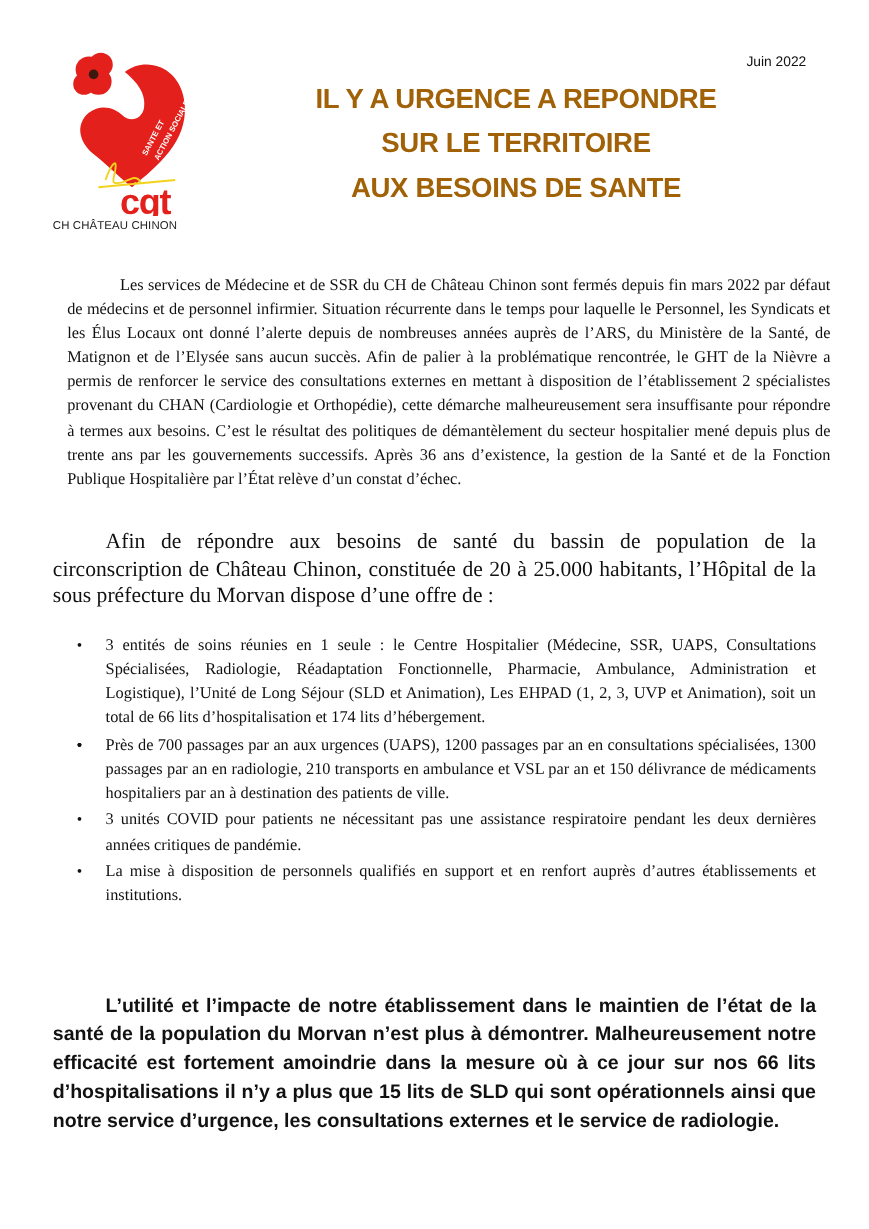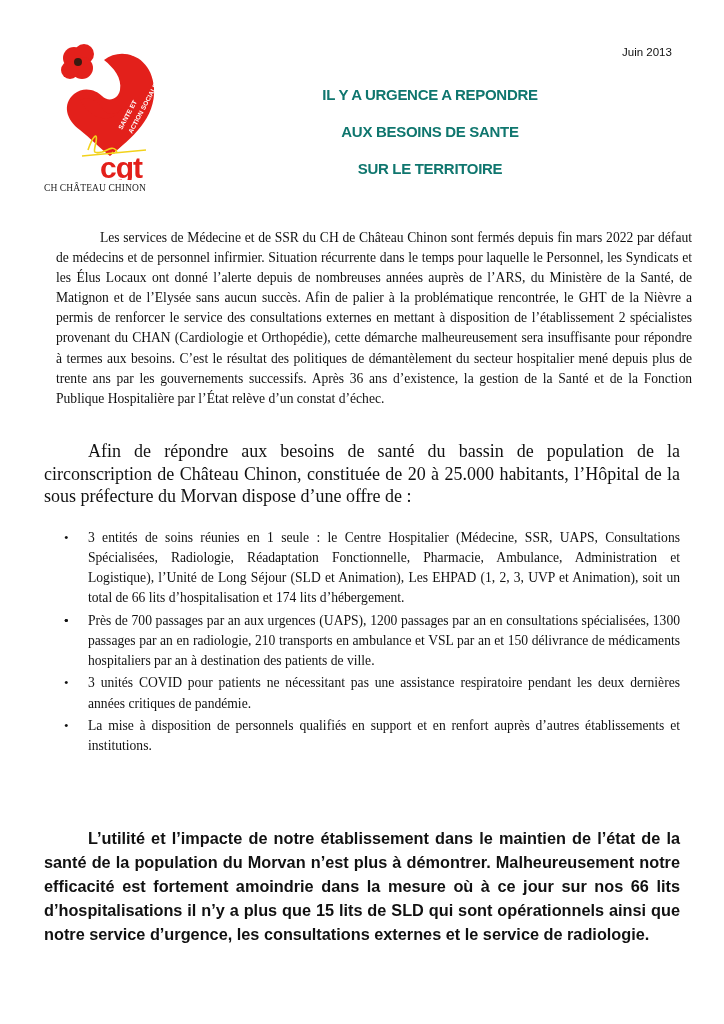--- a/index.html
+++ b/index.html
@@ -1,20 +1,20 @@
 <!DOCTYPE html>
 <html><head>
 <meta charset="utf-8">
 <style>
   html, body { margin:0; padding:0; background:#ffffff; }
   body { width:724px; height:1024px; position:relative; overflow:hidden; color:#111; }
   .logo { position:absolute; left:52px; top:38px; width:110px; height:142px; }
-  .org { position:absolute; left:44px; top:183px; font-family:Liberation Serif, serif; font-size:9.5px; color:#222; letter-spacing:0.1px; }
+  .org { position:absolute; left:44px; top:183px; font-family:Liberation Sans, sans-serif; font-size:9.5px; color:#222; letter-spacing:0.1px; }
   .date { position:absolute; left:622px; top:46px; font-family:"Liberation Sans", sans-serif; font-size:11.5px; color:#111; }
-  .title { position:absolute; left:220px; top:76px; width:420px; text-align:center; font-family:"Liberation Sans", sans-serif; font-weight:bold; font-size:15px; line-height:37px; color:#0f766e; letter-spacing:-0.3px; }
+  .title { position:absolute; left:220px; top:64px; width:420px; text-align:center; font-family:"Liberation Sans", sans-serif; font-weight:bold; font-size:23px; line-height:37px; color:#a16207; letter-spacing:-0.3px; }
   .p1 { position:absolute; left:56px; top:228px; width:636px; font-family:"Liberation Serif", serif; font-size:13.6px; line-height:20.1px; text-align:justify; text-indent:44px; margin:0; }
   .p2 { position:absolute; left:44px; top:440px; width:636px; font-family:"Liberation Serif", serif; font-size:18px; line-height:22.5px; text-align:justify; text-indent:44px; margin:0; }
   .list { position:absolute; left:44px; top:528px; width:636px; margin:0; padding:0; list-style:none; font-family:"Liberation Serif", serif; font-size:13.6px; line-height:20.1px; }
   .list li { position:relative; padding-left:44px; text-align:justify; margin:0 0 2.4px 0; }
   .list .bullet { position:absolute; left:20px; top:0; font-size:13px; }
   .p3 { position:absolute; left:44px; top:826px; width:636px; font-family:Liberation Sans, sans-serif; font-weight:bold; font-size:16.3px; line-height:24px; text-align:justify; text-indent:44px; margin:0; }
 </style>
 </head>
 <body>
 
@@ -38,26 +38,26 @@
     <text x="70" y="92" fill="#ffffff" font-family="Liberation Sans, sans-serif" font-weight="bold" font-size="6.5" transform="rotate(-62 70 92)">SANTE ET</text>
     <text x="80" y="96" fill="#ffffff" font-family="Liberation Sans, sans-serif" font-weight="bold" font-size="6.5" transform="rotate(-62 80 96)">ACTION SOCIALE</text>
 
     <path d="M36 112 C40 100, 46 92, 44 104 C42 114, 40 116, 50 114 C56 112, 60 108, 64 112 C66 115, 62 116, 60 114 M30 118 L94 112" stroke="#f2d21c" stroke-width="1.6" fill="none"></path>
 
     <text x="48" y="140" fill="#e3201b" font-family="Liberation Sans, sans-serif" font-weight="bold" font-size="30" letter-spacing="-1">cgt</text>
   </svg>
 </div>
 
 <div class="org">CH CHÂTEAU CHINON</div>
-<div class="date">Juin 2013</div>
+<div class="date">Juin 2022</div>
 
 <div class="title">
   <div>IL Y A URGENCE A REPONDRE</div>
+  <div>SUR LE TERRITOIRE</div>
   <div>AUX BESOINS DE SANTE</div>
-  <div>SUR LE TERRITOIRE</div>
 </div>
 
 <p class="p1">Les services de Médecine et de SSR du CH de Château Chinon sont fermés depuis fin mars 2022 par défaut de médecins et de personnel infirmier. Situation récurrente dans le temps pour laquelle le Personnel, les Syndicats et les Élus Locaux ont donné l’alerte depuis de nombreuses années auprès de l’ARS, du Ministère de la Santé, de Matignon et de l’Elysée sans aucun succès. Afin de palier à la problématique rencontrée, le GHT de la Nièvre a permis de renforcer le service des consultations externes en mettant à disposition de l’établissement 2 spécialistes provenant du CHAN (Cardiologie et Orthopédie), cette démarche malheureusement sera insuffisante pour répondre à termes aux besoins. C’est le résultat des politiques de démantèlement du secteur hospitalier mené depuis plus de trente ans par les gouvernements successifs. Après 36 ans d’existence, la gestion de la Santé et de la Fonction Publique Hospitalière par l’État relève d’un constat d’échec.</p>
 
 <p class="p2">Afin de répondre aux besoins de santé du bassin de population de la circonscription de Château Chinon, constituée de 20 à 25.000 habitants, l’Hôpital de la sous préfecture du Morvan dispose d’une offre de :</p>
 
 <ul class="list">
   <li><span class="bullet">•</span><span>3 entités de soins réunies en 1 seule : le Centre Hospitalier (Médecine, SSR, UAPS, Consultations Spécialisées, Radiologie, Réadaptation Fonctionnelle, Pharmacie, Ambulance, Administration et Logistique), l’Unité de Long Séjour (SLD et Animation), Les EHPAD (1, 2, 3, UVP et Animation), soit un total de 66 lits d’hospitalisation et 174 lits d’hébergement.</span></li>
   <li><span class="bullet">•</span></li>
   <li><span class="bullet">•</span></li>

